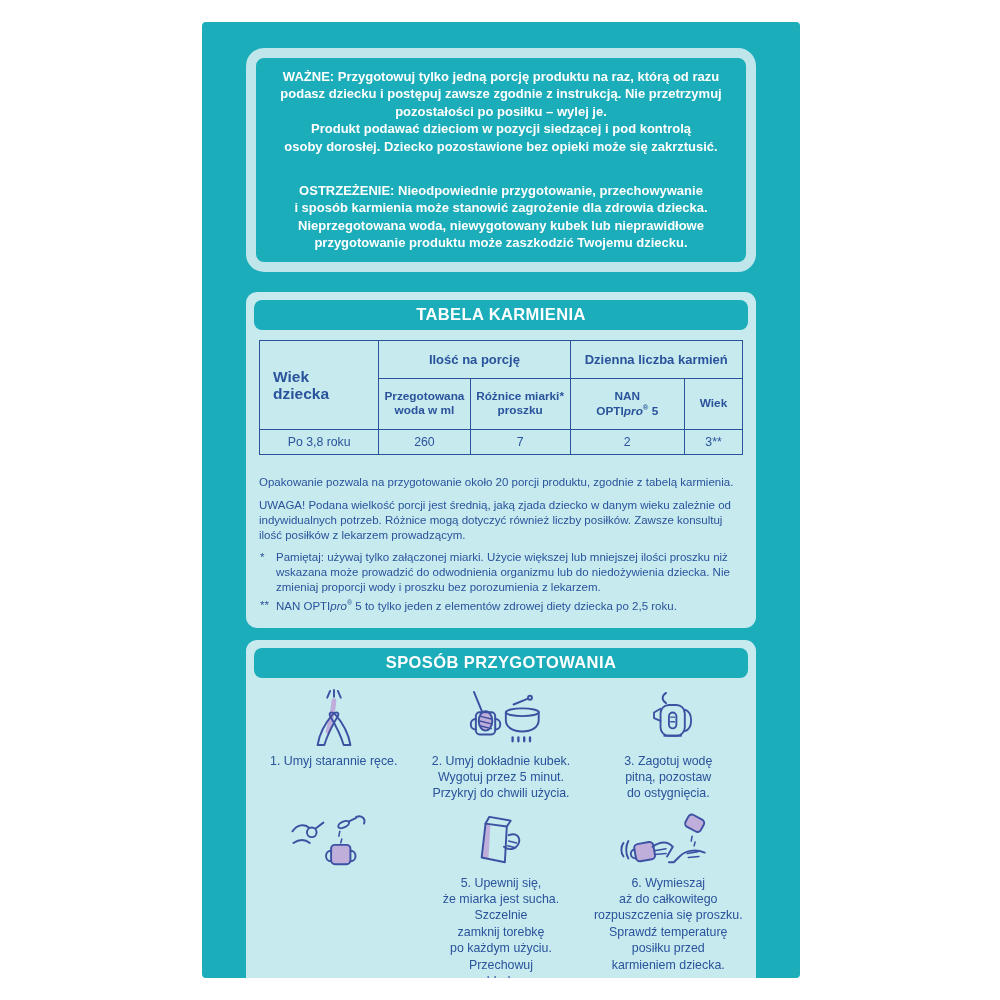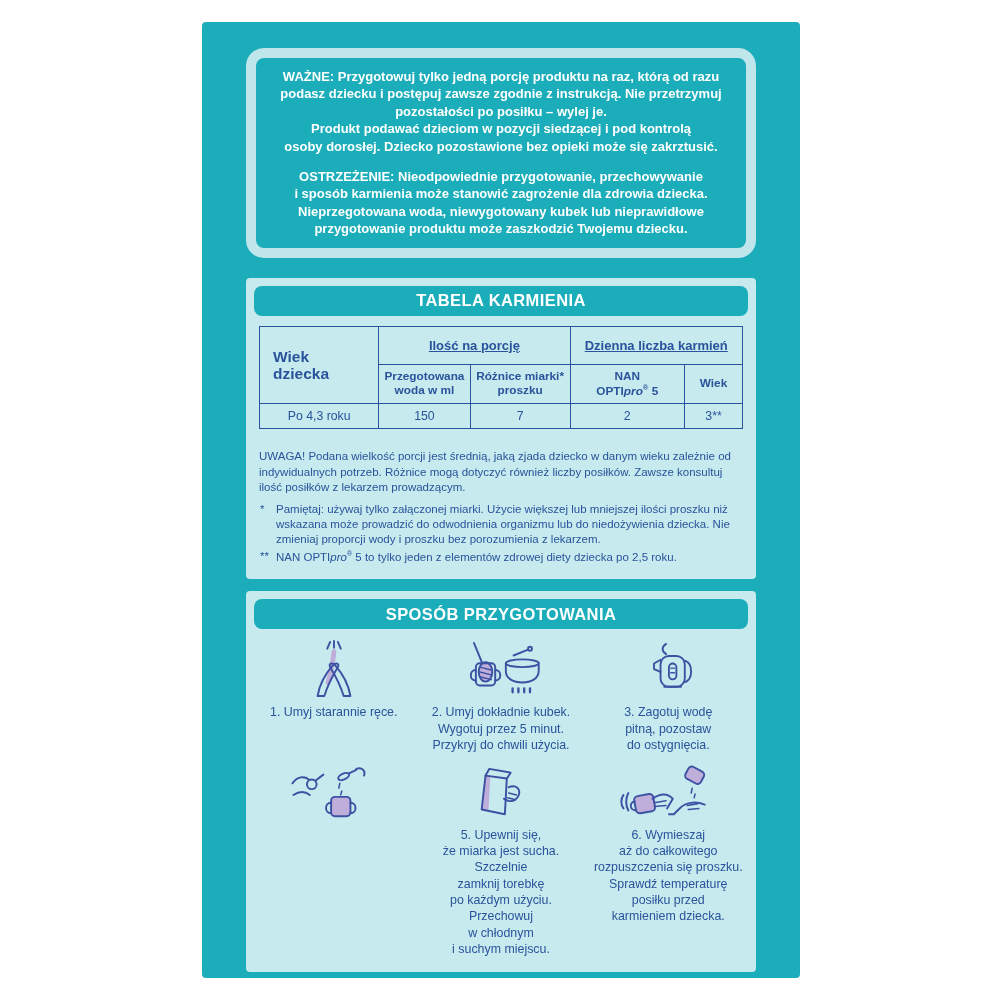--- a/index.html
+++ b/index.html
@@ -11,46 +11,46 @@
     position:absolute;left:202px;top:22px;width:598px;height:956px;
     background:#1badba;border-radius:4px;overflow:hidden;
   }
   
   .warning-box{
     margin:26px 44px 0;border:10px solid #bfe6eb;border-radius:18px;
     background:#1badba;padding:10px 12px;text-align:center;
     color:#ffffff;font-weight:700;font-size:13px;line-height:1.34;
   }
   .warn-p{margin:0;white-space:pre-line;}
-  .warn-p + .warn-p{margin-top:13px;}
+  .warn-p + .warn-p{margin-top:27px;}
   
   .light-box{
-    margin:0 44px;background:#c6eaee;border-radius:4px;padding:8px;
+    margin:0 44px;background:#c6eaee;border-radius:11px;padding:8px;
     color:#2a539b;
   }
   .table-box{margin-top:20px;}
   .prep-box{margin-top:12px;}
   .section-bar{
     background:#1badba;border-radius:8px;height:30px;
     display:flex;align-items:center;justify-content:center;
     color:#ffffff;font-weight:700;font-size:16.5px;letter-spacing:.4px;
   }
   
   table.feeding{
     width:calc(100% - 10px);margin:10px 5px 20px;border-collapse:collapse;
     color:#2a539b;table-layout:fixed;
   }
   table.feeding th, table.feeding td{border:1.6px solid #2a539b;}
   .age-cell{
     font-size:15.5px;font-weight:700;text-align:left;padding-left:13px;
     line-height:1.12;white-space:pre-line;
   }
-  .group-cell{font-size:13px;font-weight:700;height:35px;text-align:center;text-decoration:underline;}
+  .group-cell{font-size:13px;font-weight:700;height:35px;text-align:center;}
   .sub-cell{
-    font-size:11.8px;font-weight:700;padding:5px 2px;line-height:1.18;
+    font-size:11.8px;font-weight:700;padding:11px 2px;line-height:1.18;
     text-align:center;white-space:pre-line;vertical-align:middle;
   }
   .sub-cell i{font-style:italic;}
   .sub-cell sup{font-size:7.5px;}
   .data-row td{font-size:12.3px;text-align:center;padding:5px 2px;font-weight:400;}
   .notes{padding:0 5px 4px;font-size:11.5px;line-height:1.32;}
   .note-p{margin:0 0 7px;}
   .footnote{position:relative;padding-left:17px;margin:0 0 2px;}
   .fn-mark{position:absolute;left:1px;top:0;}
   .footnote i{font-style:italic;}
@@ -103,29 +103,30 @@
       </tr>
       <tr>
         <th class="sub-cell">Przegotowana
 woda w ml</th>
         <th class="sub-cell">Różnice miarki*
 proszku</th>
         <th class="sub-cell"><span>NAN</span><br><span>OPTI</span><i>pro</i><sup>®</sup><span> 5</span></th>
         <th class="sub-cell">Wiek</th>
       </tr>
       <tr class="data-row">
-        <td>Po 4,3 roku</td>
-        <td>150</td>
+        <td>Po 3,8 roku</td>
+        <td>260</td>
         <td>7</td>
         <td>2</td>
         <td>3**</td>
       </tr>
     </tbody>
       </table>
     <div class="notes">
+      <p class="note-p">Opakowanie pozwala na przygotowanie około 20 porcji produktu, zgodnie z tabelą karmienia.</p>
       <p class="note-p">UWAGA! Podana wielkość porcji jest średnią, jaką zjada dziecko w danym wieku zależnie od indywidualnych potrzeb. Różnice mogą dotyczyć również liczby posiłków. Zawsze konsultuj ilość posiłków z lekarzem prowadzącym.</p>
       <p class="footnote"><span class="fn-mark">*</span><span>Pamiętaj: używaj tylko załączonej miarki. Użycie większej lub mniejszej ilości proszku niż wskazana może prowadzić do odwodnienia organizmu lub do niedożywienia dziecka. Nie zmieniaj proporcji wody i proszku bez porozumienia z lekarzem.</span></p>
       <p class="footnote"><span class="fn-mark">**</span><span>NAN OPTI</span><i>pro</i><sup>®</sup><span> 5 to tylko jeden z elementów zdrowej diety dziecka po 2,5 roku.</span></p>
     </div>
   </div>
 
   <div class="light-box prep-box">
     <div class="section-bar">
       <span>SPOSÓB PRZYGOTOWANIA</span>
     </div>

